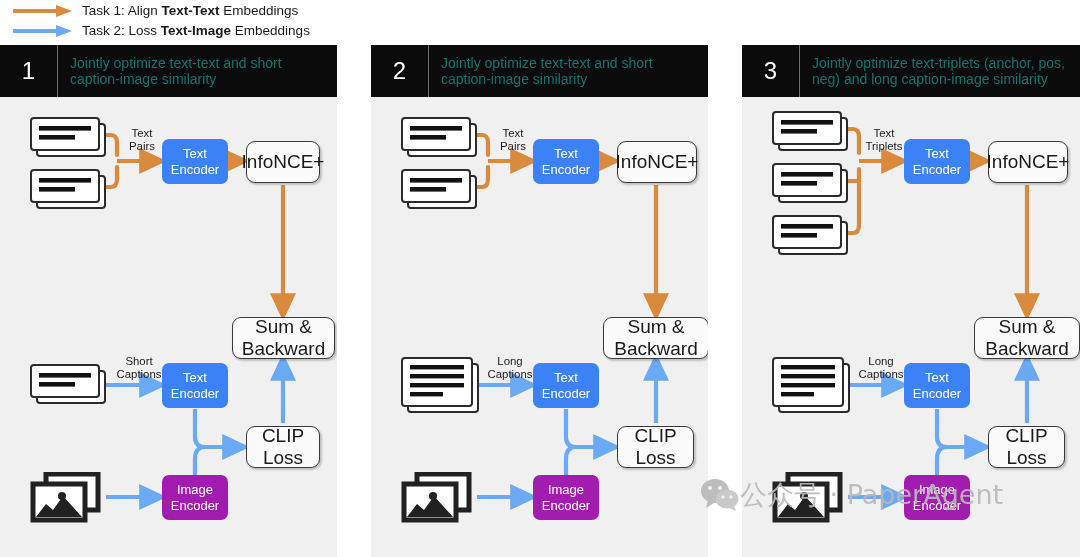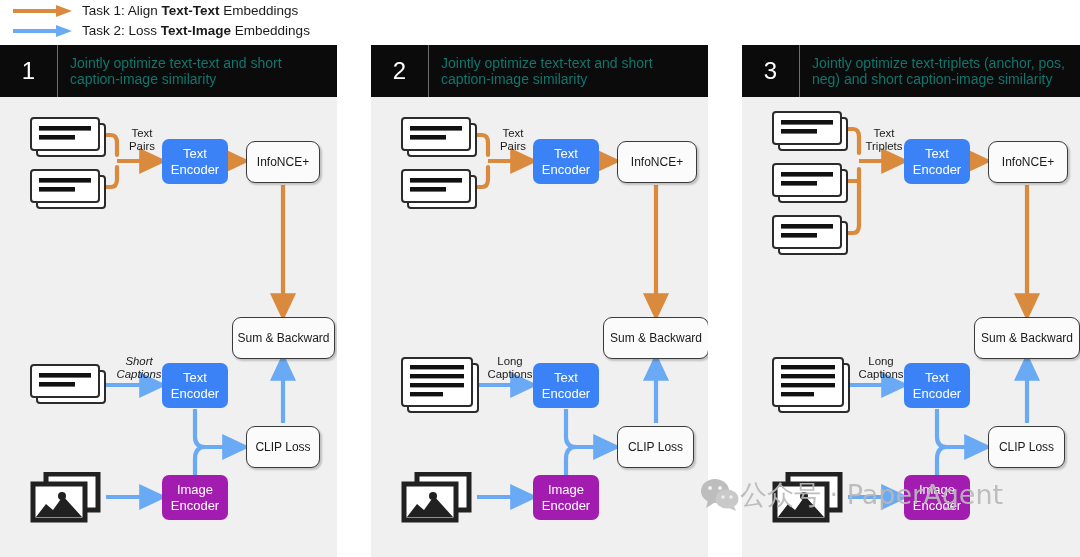--- a/index.html
+++ b/index.html
@@ -33,21 +33,21 @@
 
   .body{position:absolute;left:16px;top:52px;width:100%;height:460px;}
 
   
   .node{position:absolute;box-sizing:border-box;display:flex;align-items:center;justify-content:center;
     text-align:center;}
   .node.enc{border-radius:7px;color:#ffffff;font-size:13px;line-height:15.5px;}
   .node.enc.blue{background:#3b82f6;}
   .node.enc.green{background:#a21caf;}
   .node.white{background:#fbfbfb;border:1.4px solid #3a3a3a;border-radius:9px;
-    color:#1a1a1a;font-size:12px;box-shadow:1.5px 2px 2px rgba(0,0,0,.20);}
+    color:#1a1a1a;font-size:19px;box-shadow:1.5px 2px 2px rgba(0,0,0,.20);}
 
   .edge-label{position:absolute;font-size:11.4px;line-height:12.8px;color:#1a1a1a;text-align:center;}
 
   
   .wires{position:absolute;left:0;top:0;width:100%;height:100%;pointer-events:none;}
 
   
   .icon{position:absolute;}
 
   
@@ -140,21 +140,21 @@
 
       <div class="node white" style="left:216px;top:220px;width:103px;height:42px;">Sum &amp; Backward</div>
 
       <svg class="icon" style="left:12px;top:265px;" width="82" height="46" viewBox="0 0 82 46">
         <rect x="9" y="9" width="68" height="32" rx="3" fill="#ffffff" stroke="#2b2b2b" stroke-width="2"></rect>
         <rect x="3" y="3" width="68" height="32" rx="3" fill="#ffffff" stroke="#2b2b2b" stroke-width="2"></rect>
         <rect x="11" y="11" width="52" height="4.6" fill="#111111"></rect>
         <rect x="11" y="20" width="36" height="4.6" fill="#111111"></rect>
       </svg>
 
-      <div class="edge-label" style="left:96px;top:258px;width:54px;font-style:italic;">Short Captions</div>
+      <div class="edge-label" style="left:96px;top:258px;width:54px;">Short Captions</div>
 
       <div class="node enc blue" style="left:146px;top:266px;width:66px;height:45px;">Text Encoder</div>
       <div class="node white" style="left:230px;top:329px;width:74px;height:42px;">CLIP Loss</div>
       <div class="node enc green" style="left:146px;top:378px;width:66px;height:45px;">Image Encoder</div>
 
       <svg class="icon" style="left:14px;top:375px;" width="78" height="52" viewBox="0 0 78 52">
         <rect x="16" y="2" width="52" height="36" fill="#ffffff" stroke="#212121" stroke-width="5"></rect>
         <rect x="3" y="12" width="52" height="36" fill="#ffffff" stroke="#212121" stroke-width="5"></rect>
         <circle cx="32" cy="24" r="4" fill="#212121"></circle>
         <path d="M6,45 L16,32 L23,38 L33,24 L52,45 Z" fill="#212121"></path>
@@ -232,21 +232,21 @@
         <rect x="3" y="12" width="52" height="36" fill="#ffffff" stroke="#212121" stroke-width="5"></rect>
         <circle cx="32" cy="24" r="4" fill="#212121"></circle>
         <path d="M6,45 L16,32 L23,38 L33,24 L52,45 Z" fill="#212121"></path>
       </svg>
     </div>
   </div>
 
   <div class="panel p3">
     <div class="phead">
       <div class="phead-num">3</div>
-      <div class="phead-txt">Jointly optimize text-triplets (anchor, pos, neg) and short caption-image similarity</div>
+      <div class="phead-txt">Jointly optimize text-triplets (anchor, pos, neg) and long caption-image similarity</div>
     </div>
     <div class="body">
 
       <svg class="wires" viewBox="0 0 338 460">
         <defs>
           <marker id="ao3" markerWidth="7" markerHeight="7" refX="5.2" refY="3.5" orient="auto">
             <polygon points="0,0.4 6.6,3.5 0,6.6" fill="#d98a3d"></polygon>
             </marker>
           <marker id="ab3" markerWidth="7" markerHeight="7" refX="5.2" refY="3.5" orient="auto">
             <polygon points="0,0.4 6.6,3.5 0,6.6" fill="#6aa9f4"></polygon>

